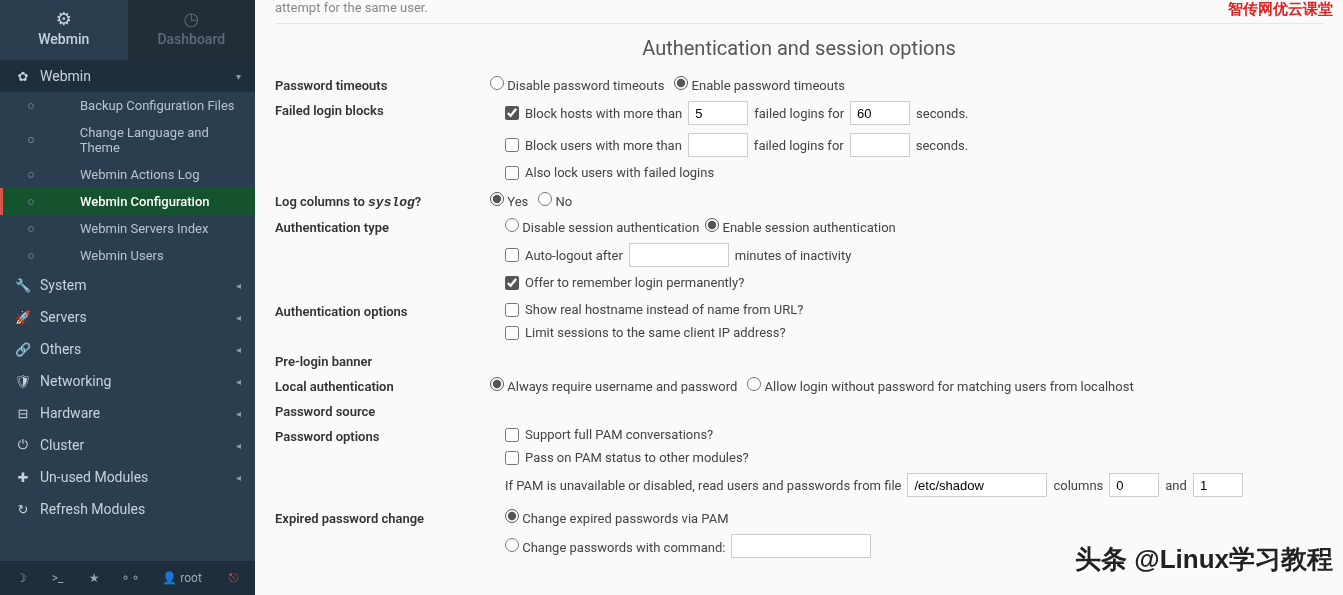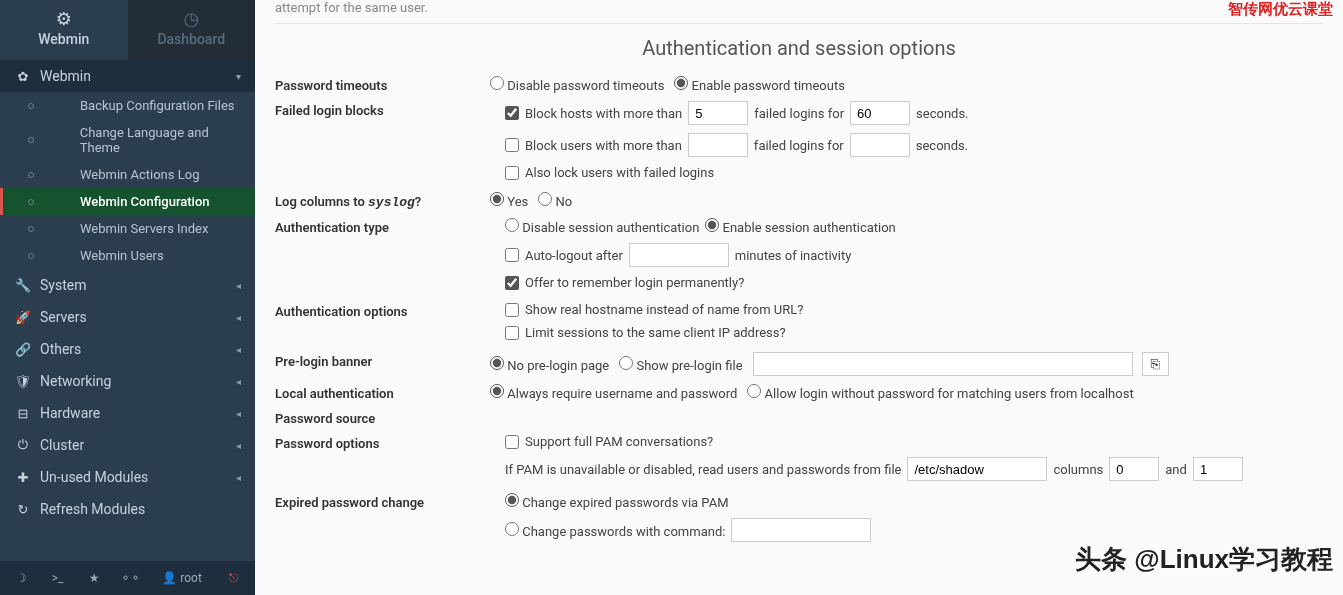--- a/index.html
+++ b/index.html
@@ -217,46 +217,44 @@
           </div>
         <div class="subrow">
             <input type="checkbox" style="">
             <span>Limit sessions to the same client IP address?</span>
           </div>
       </div>
     </div>
 
     <div class="frow">
       <div class="flabel">Pre-login banner</div>
-      <div class="fcontrol">
-        <label><input type="radio" name="prelog" checked="" style=""> <span>No pre-login page</span></label>
-        <label><input type="radio" name="prelog" style=""> <span>Show pre-login file</span></label>
-        <input type="text" class="wlong" value="" style="">
-        <button class="filebtn"><span>⎘</span></button>
-      </div>
     </div>
 
     <div class="frow">
       <div class="flabel">Local authentication</div>
       <div class="fcontrol">
         <label><input type="radio" name="locauth" checked="" style=""> <span>Always require username and password</span></label>
         <label><input type="radio" name="locauth" style=""> <span>Allow login without password for matching users from localhost</span></label>
       </div>
     </div>
 
     <div class="frow">
       <div class="flabel">Password source</div>
     </div>
 
     <div class="frow">
       <div class="flabel">Password options</div>
       <div class="fcontrol" style="flex-direction:column;align-items:flex-start;">
         <div class="subrow">
             <input type="checkbox" style="">
             <span>Support full PAM conversations?</span>
+          </div>
+        <div class="subrow">
+            <input type="checkbox" style="">
+            <span>Pass on PAM status to other modules?</span>
           </div>
         <div class="subrow">
           <span>If PAM is unavailable or disabled, read users and passwords from file</span>
           <input type="text" class="w140" value="/etc/shadow" style="">
           <span>columns</span>
           <input type="text" class="w50" value="0" style="">
           <span>and</span>
           <input type="text" class="w50" value="1" style="">
         </div>
       </div>

